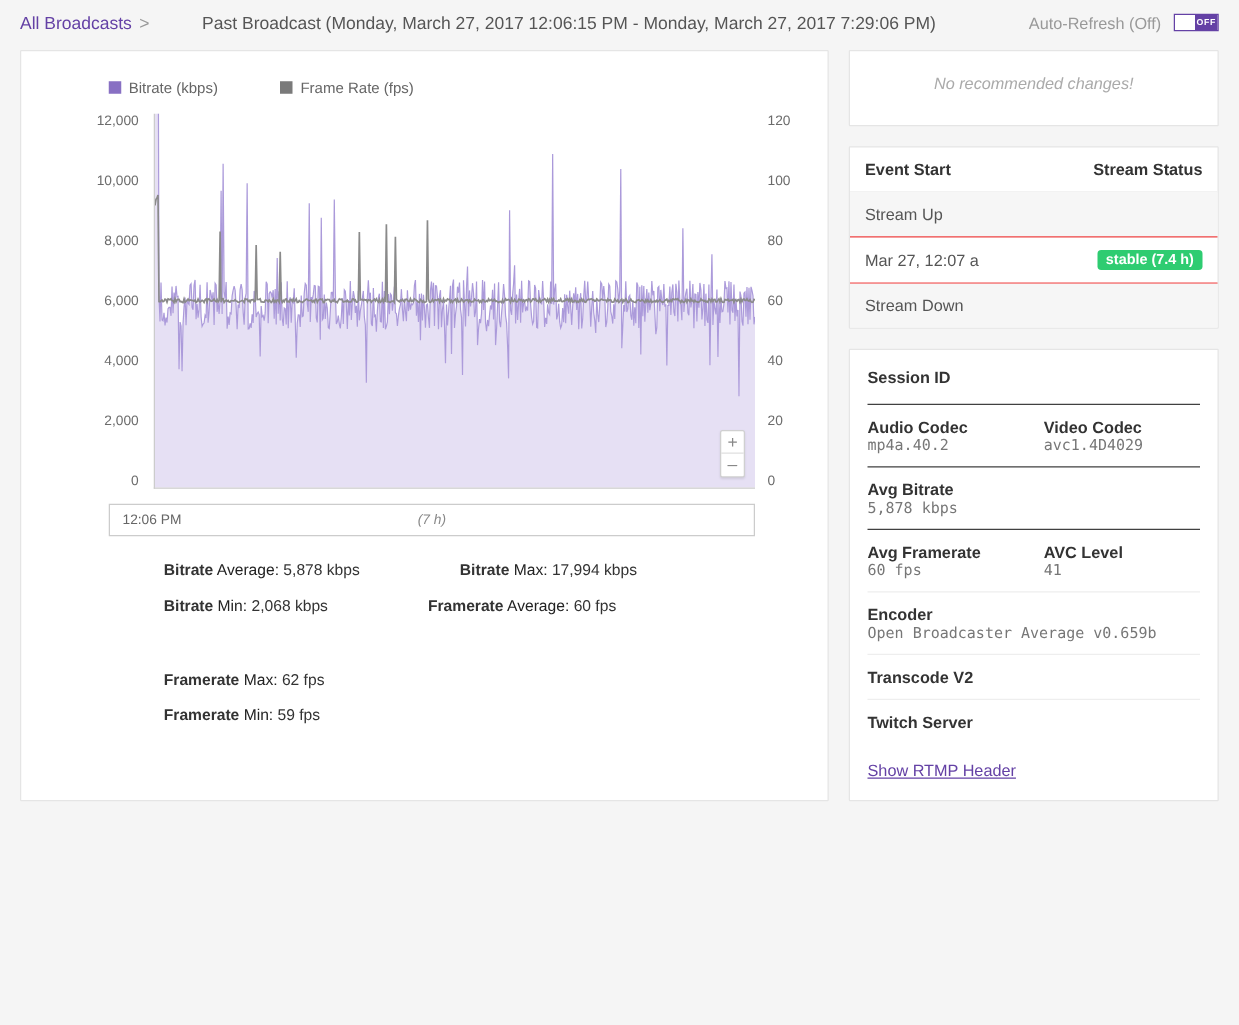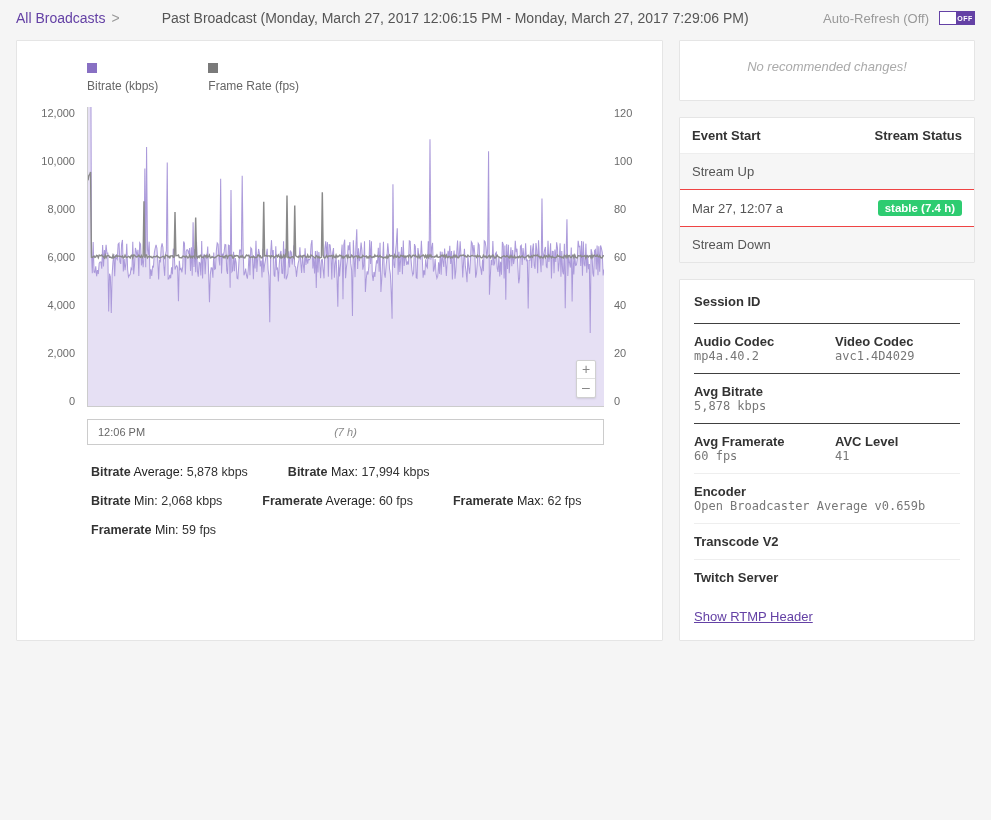--- a/index.html
+++ b/index.html
@@ -51,23 +51,23 @@
   }
   .right {
     width: 296px;
     flex: 0 0 296px;
     display: flex;
     flex-direction: column;
     gap: 16px;
   }
   
   .legend { display: flex; gap: 50px; padding: 4px 0 8px 52px; font-size: 12px; color: #666; }
-  .legend-item { display: flex; align-items: flex-start; gap: 6px; flex-direction: column; }
+  .legend-item { display: flex; align-items: center; gap: 6px; }
   .swatch { width: 10px; height: 10px; }
-  .chart-wrap { position: relative; height: 300px; margin-top: 6px; }
+  .chart-wrap { position: relative; height: 300px; margin-top: 6px; margin-left: 36px; }
   .y-axis-left, .y-axis-right {
     position: absolute; top: 0; bottom: 0;
     display: flex; flex-direction: column; justify-content: space-between;
     font-size: 11px; color: #6b6b6b;
   }
   .y-axis-left { left: 0; width: 46px; text-align: right; }
   .y-axis-left div { padding-right: 6px; }
   .y-axis-right { right: 0; width: 36px; text-align: left; }
   .y-axis-right div { padding-left: 6px; }
   .plot {
@@ -92,21 +92,21 @@
     width: calc(100% - 92px);
     border: 1px solid #ccc;
     padding: 6px 10px;
     font-size: 11px; color: #666;
     display: flex; justify-content: space-between;
     position: relative;
   }
   .range-center { position: absolute; left: 50%; transform: translateX(-50%); font-style: italic; color: #888; }
   .stats { margin: 18px 0 0 56px; font-size: 12.5px; line-height: 1.5; }
   .stats-row { display: flex; gap: 40px; margin-bottom: 10px; flex-wrap: wrap; }
-  .stat strong { font-weight: bold; }
+  .stat strong { font-weight: bold; margin-left: 40px; }
   .stat span.lbl { color: #222; }
   
   .config-panel { padding: 14px 14px 20px 14px; }
   .config-head { display: flex; align-items: center; justify-content: space-between; margin-bottom: 14px; }
   .config-title { font-size: 17px; font-weight: bold; color: #333; }
   .badge {
     display: inline-block; padding: 3px 8px; border-radius: 3px;
     font-size: 12px; font-weight: 600; color: #fff;
   }
   .badge-green { background: #2ecc71; }

